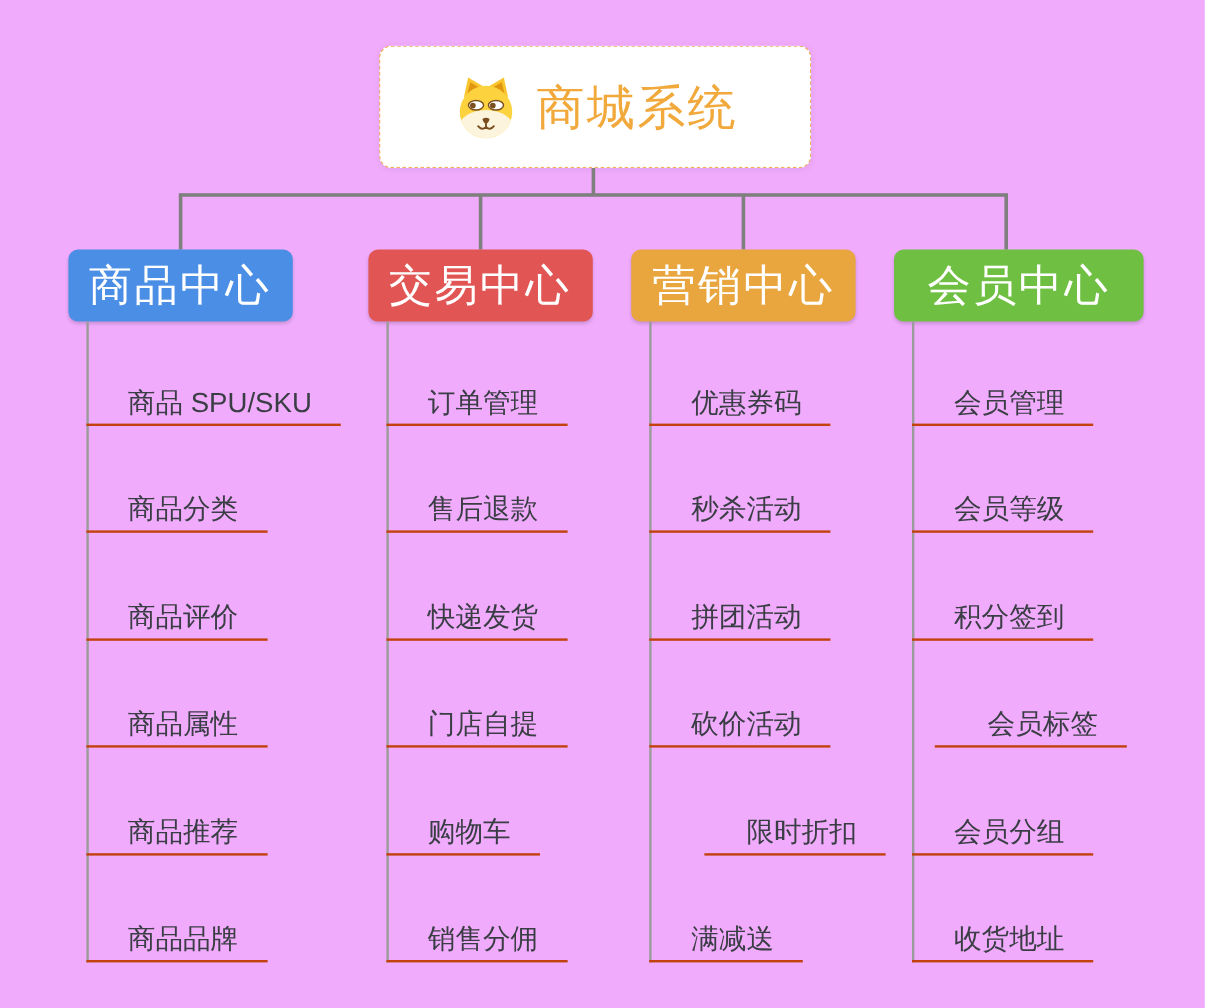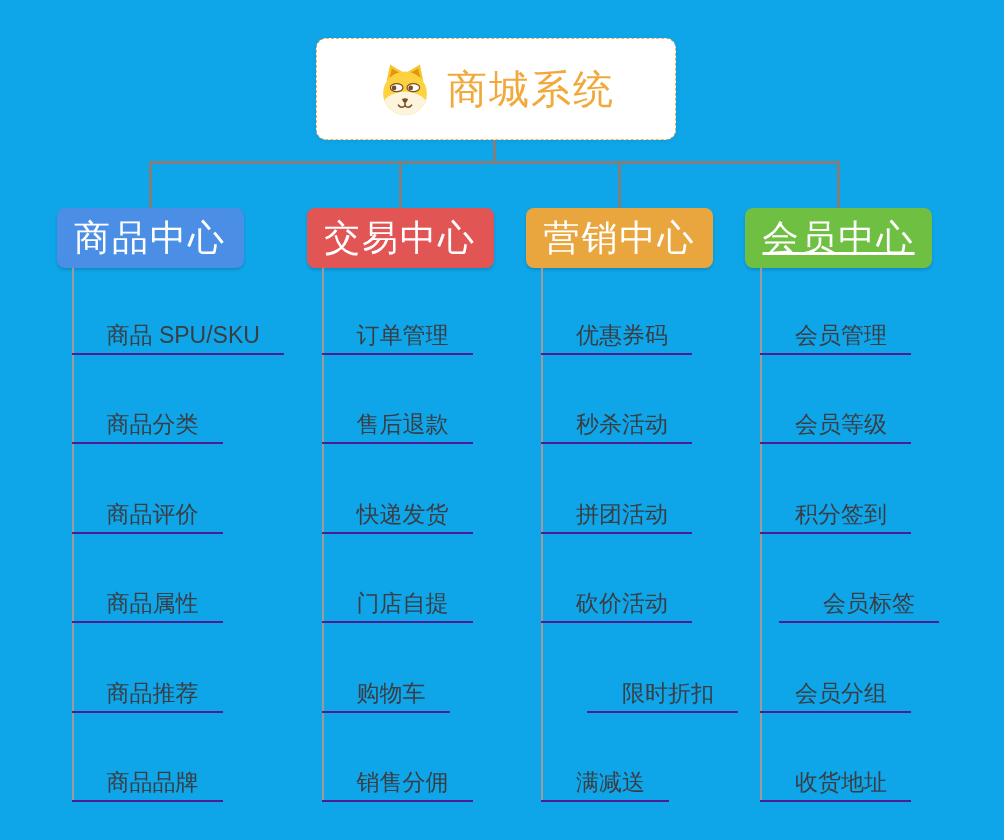--- a/index.html
+++ b/index.html
@@ -4,21 +4,21 @@
 <style>
   html,body{margin:0;padding:0;}
   body{
     background:#f5f5f6;
     font-family:"Liberation Sans","DejaVu Sans",sans-serif;
   }
   .canvas{
     position:relative;
     width:1004px;
     height:840px;
-    background:#0ea5e9;
+    background:#f0abfc;
     overflow:hidden;
   }
   
   .root-node{
     position:absolute;
     left:316px; top:38px;
     width:360px; height:102px;
     background:#ffffff;
     border:1px dashed #f2b05a;
     border-radius:10px;
@@ -60,21 +60,21 @@
     width:2px;
     background:#9b9b9b;
   }
   .child-topic{
     position:absolute;
     white-space:nowrap;
     font-size:23px;
     line-height:26px;
     color:#3a3e44;
     padding:0 24px 5px 35px;
-    border-bottom:2px solid #4c1d95;
+    border-bottom:2px solid #c2410c;
     cursor:default;
   }
 </style>
 </head>
 <body>
 
 <div class="canvas">
 
   <div class="root-node">
     <svg class="root-icon" viewBox="0 0 64 64" aria-hidden="true">
@@ -128,21 +128,21 @@
       <div class="cline" style="left: 618px; top: 163px; width: 3px; height: 45px;"></div>
       <div class="branch-node" style="left: 526px; top: 208px; width: 187px; height: 60px; background: rgb(233, 166, 62);">营销中心</div>
       <div class="spine" style="left: 541px; top: 268px; width: 2px; height: 534px;"></div>
       <div class="child-topic" style="left: 541px; top: 322px;">优惠券码</div>
       <div class="child-topic" style="left: 541px; top: 411px;">秒杀活动</div>
       <div class="child-topic" style="left: 541px; top: 501px;">拼团活动</div>
       <div class="child-topic" style="left: 541px; top: 590px;">砍价活动</div>
       <div class="child-topic" style="left: 541px; top: 680px; margin-left: 46px;">限时折扣</div>
       <div class="child-topic" style="left: 541px; top: 769px;">满减送</div>
       <div class="cline" style="left: 837px; top: 163px; width: 3px; height: 45px;"></div>
-      <div class="branch-node" style="left: 745px; top: 208px; width: 187px; height: 60px; background: rgb(111, 191, 67); text-decoration: underline;">会员中心</div>
+      <div class="branch-node" style="left: 745px; top: 208px; width: 208px; height: 60px; background: rgb(111, 191, 67);">会员中心</div>
       <div class="spine" style="left: 760px; top: 268px; width: 2px; height: 534px;"></div>
       <div class="child-topic" style="left: 760px; top: 322px;">会员管理</div>
       <div class="child-topic" style="left: 760px; top: 411px;">会员等级</div>
       <div class="child-topic" style="left: 760px; top: 501px;">积分签到</div>
       <div class="child-topic" style="left: 779px; top: 590px; padding-left: 44px;">会员标签</div>
       <div class="child-topic" style="left: 760px; top: 680px;">会员分组</div>
       <div class="child-topic" style="left: 760px; top: 769px; text-align: center;">收货地址</div>
     </div>
 
 </div>

